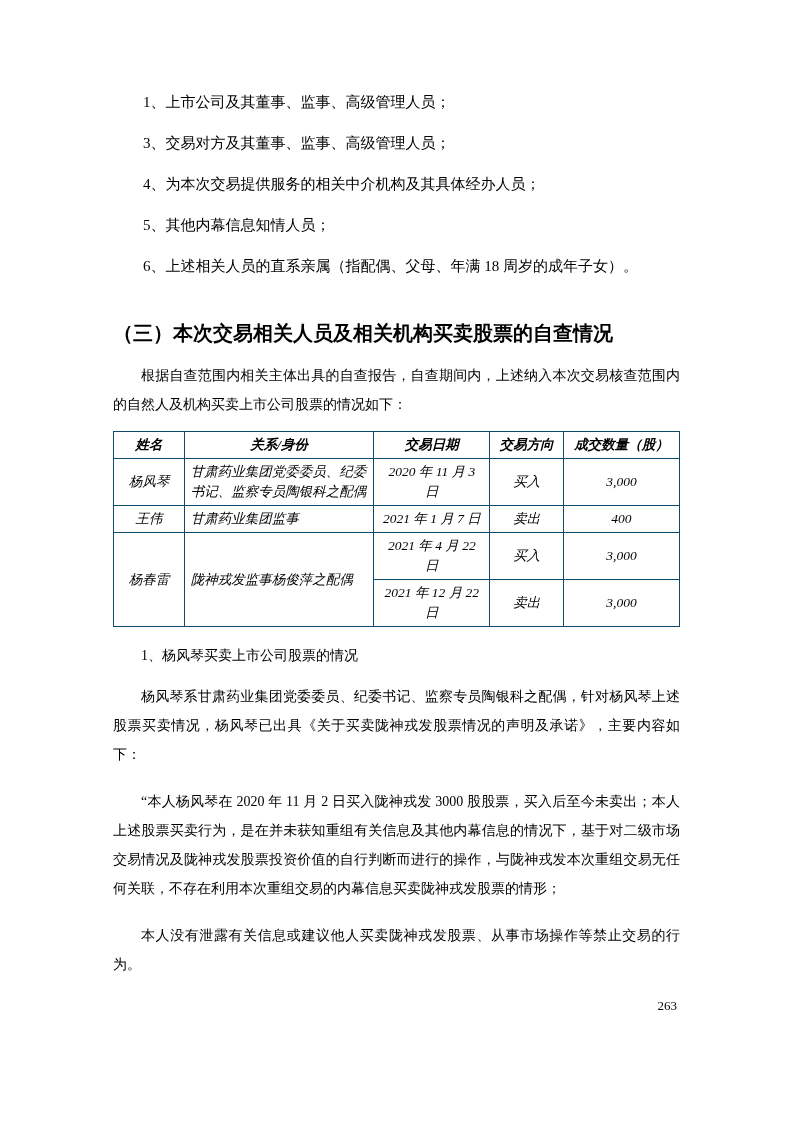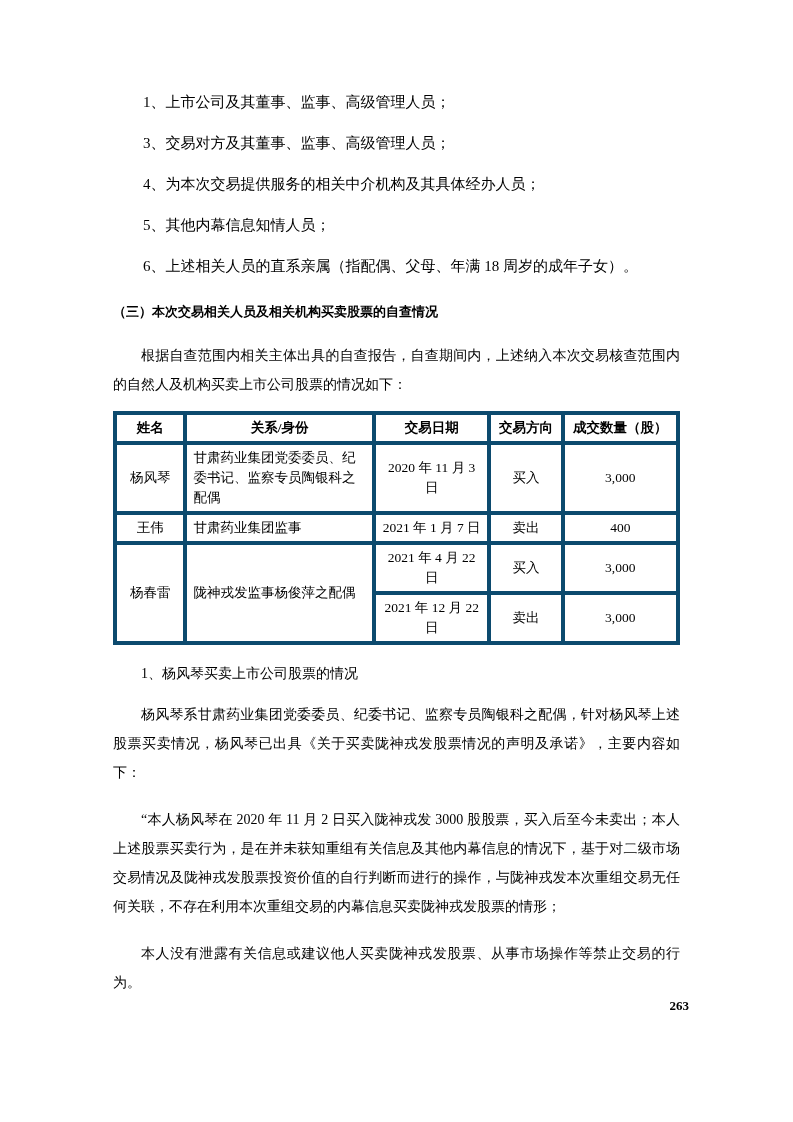--- a/index.html
+++ b/index.html
@@ -19,64 +19,64 @@
     padding: 88px 113px 0 113px;
   }
   .list-item {
     font-size: 15px;
     line-height: 29px;
     text-indent: 2em;
     margin-bottom: 12px;
     text-align: justify;
   }
   .section-heading {
-    font-family: Liberation Mono, monospace;
+    font-family: Liberation Sans, sans-serif;
     font-weight: bold;
-    font-size: 13px;
+    font-size: 20px;
     line-height: 24px;
-    margin-top: 20px;
+    margin-top: 40px;
     margin-bottom: 16px;
   }
   .para {
     font-size: 14px;
     line-height: 29px;
     text-indent: 2em;
     text-align: justify;
     margin-bottom: 12px;
   }
   .para.spaced-top { margin-top: 18px; }
   table.disclosure {
     width: 100%;
     border-collapse: collapse;
     margin-top: 4px;
     margin-bottom: 14px;
     font-size: 13.5px;
   }
   table.disclosure th,
   table.disclosure td {
-    border: 4px solid #0c4a6e;
+    border: 1px solid #0c4a6e;
     text-align: center;
     vertical-align: middle;
     padding: 3px 6px;
     line-height: 20px;
+    font-style: italic;
   }
   table.disclosure th { font-weight: bold; }
   table.disclosure td.left { text-align: left; }
   col.c-name     { width: 12.5%; }
   col.c-relation { width: 33.5%; }
   col.c-date     { width: 20.5%; }
   col.c-dir      { width: 13.0%; }
   col.c-qty      { width: 20.5%; }
   .page-number {
     position: absolute;
     top: 998px;
-    right: 104px;
+    right: 116px;
     font-size: 13px;
     line-height: 16px;
-    font-weight: bold;
   }
 </style>
 </head>
 <body>
 
 <div class="page">
 
   <p class="list-item">1、上市公司及其董事、监事、高级管理人员；</p>
   <p class="list-item">3、交易对方及其董事、监事、高级管理人员；</p>
   <p class="list-item">4、为本次交易提供服务的相关中介机构及其具体经办人员；</p>

